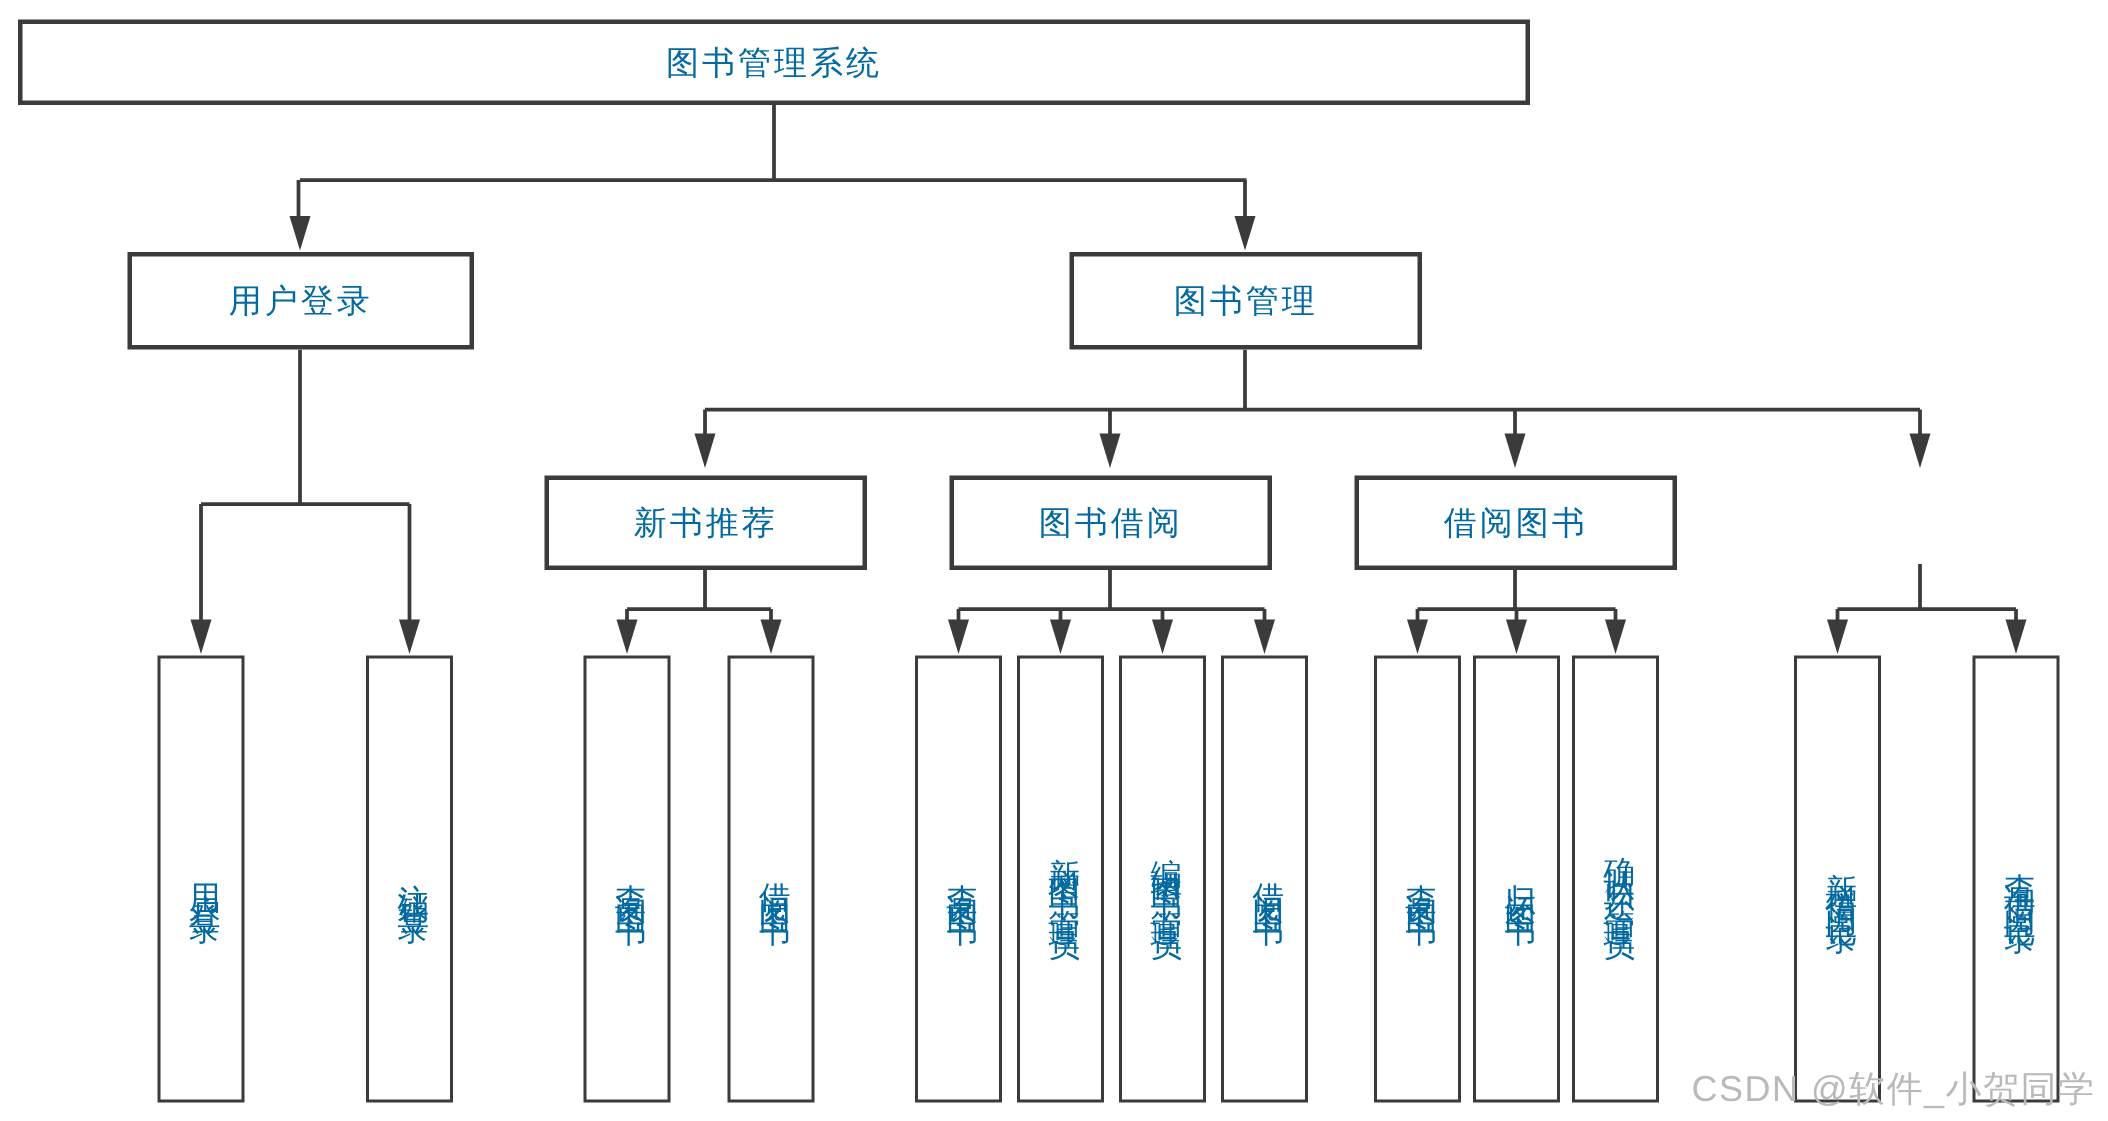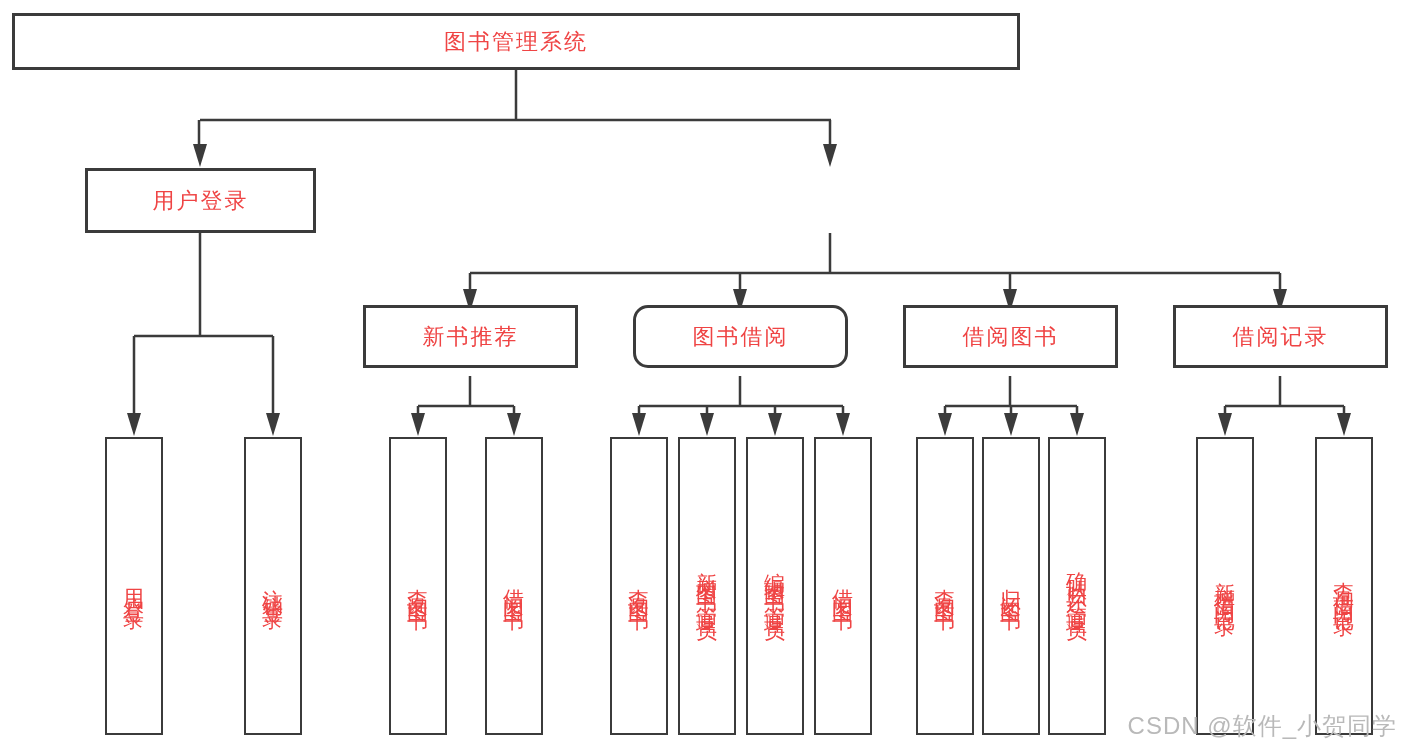--- a/index.html
+++ b/index.html
@@ -20,43 +20,44 @@
     left: 0;
     top: 0;
     width: 1405px;
     height: 747px;
   }
   .node {
     position: absolute;
     box-sizing: border-box;
     background: #ffffff;
     border: 3px solid #3b3b3b;
-    color: #ef4444;
+    color: #0369a1;
     display: flex;
     align-items: center;
     justify-content: center;
     text-align: center;
+    font-family: Liberation Mono, monospace;
   }
   .node.h {
     font-size: 22px;
     letter-spacing: 2px;
   }
   .node.root {
     left: 12px;
     top: 13px;
     width: 1008px;
     height: 57px;
   }
   .node.lvl {
     height: 65px;
   }
   .node.lvl3 {
     height: 63px;
     width: 215px;
-    top: 305px;
+    top: 317px;
   }
   .node.leaf {
     top: 437px;
     width: 58px;
     height: 298px;
     border-width: 2.5px;
     writing-mode: vertical-rl;
     text-orientation: mixed;
     font-size: 21px;
     letter-spacing: 7px;
@@ -109,32 +110,32 @@
     </g>
   </svg>
 
   <div class="node h root">
     <span>图书管理系统</span>
   </div>
 
   <div class="node h lvl" style="left:85px; top:168px; width:231px;">
     <span>用户登录</span>
   </div>
+  <div class="node h lvl" style="left:713px; top:168px; width:235px;">
+    <span>图书管理</span>
+  </div>
 
   <div class="node h lvl3" style="left:363px;">
     <span>新书推荐</span>
   </div>
-  <div class="node h lvl3" style="left:633px;border-radius:15px;">
+  <div class="node h lvl3" style="left:633px;">
     <span>图书借阅</span>
   </div>
   <div class="node h lvl3" style="left:903px;">
     <span>借阅图书</span>
-  </div>
-  <div class="node h lvl3" style="left:1173px;">
-    <span>借阅记录</span>
   </div>
 
   <div class="node leaf" style="left:105px;">用户登录</div>
   <div class="node leaf" style="left:244px;">注销登录</div>
 
   <div class="node leaf" style="left:389px;">查询图书</div>
   <div class="node leaf" style="left:485px;">借阅图书</div>
 
   <div class="node leaf" style="left:610px;">查询图书</div>
   <div class="node leaf" style="left:678px;">新增图书（管理员）</div>

